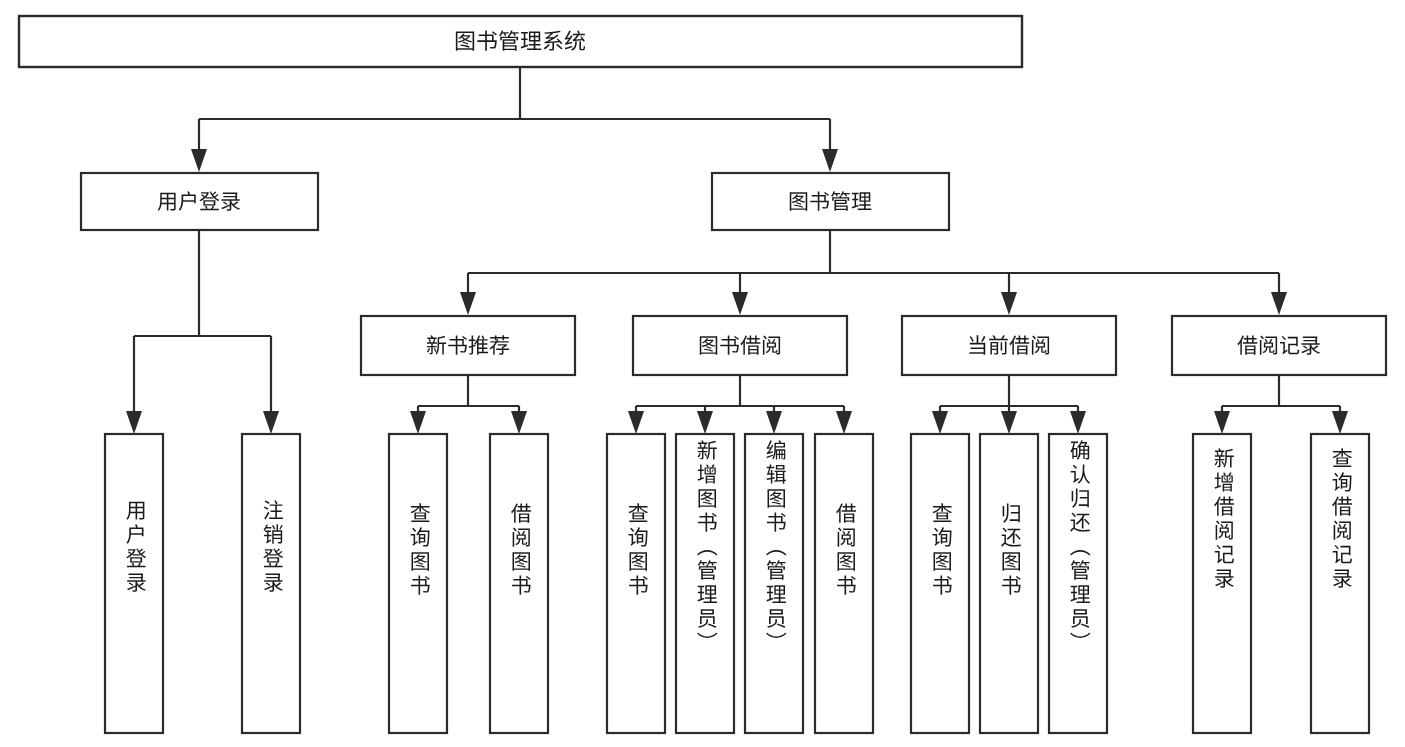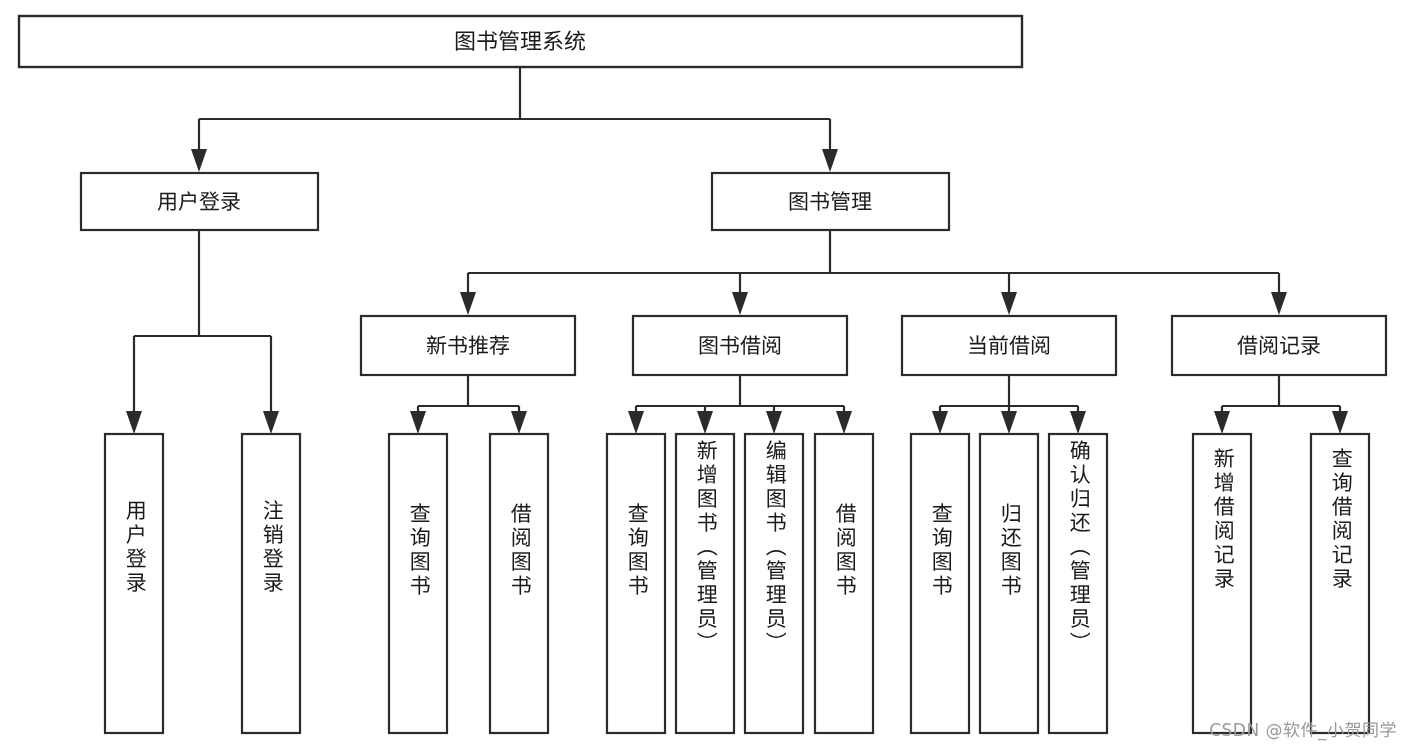--- a/index.html
+++ b/index.html
@@ -260,15 +260,14 @@
     <span class="leaf-label">确认归还（管理员）</span>
   </div>
 
   <div class="leaf-label-wrap" style="left:1193px; top:448px; width:58px; height:285px;">
     <span class="leaf-label">新增借阅记录</span>
   </div>
   <div class="leaf-label-wrap" style="left:1311px; top:448px; width:58px; height:285px;">
     <span class="leaf-label">查询借阅记录</span>
   </div>
 
-  <div id="watermark">CSDN @软件_小贺同学</div>
 
 </div>
 
 </body></html>

